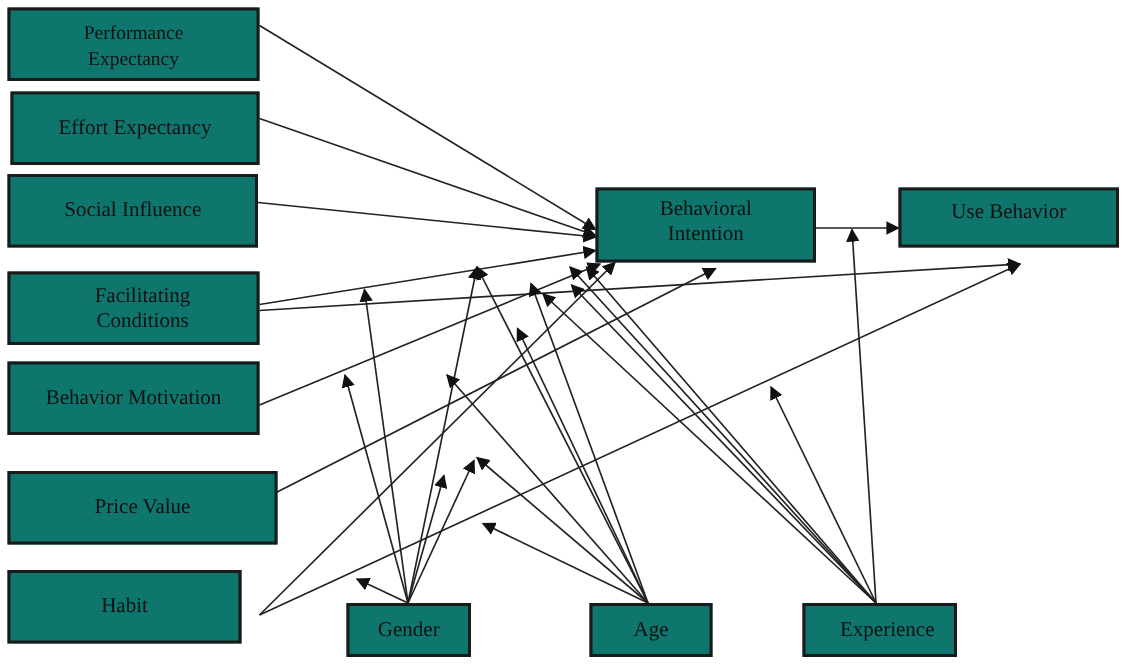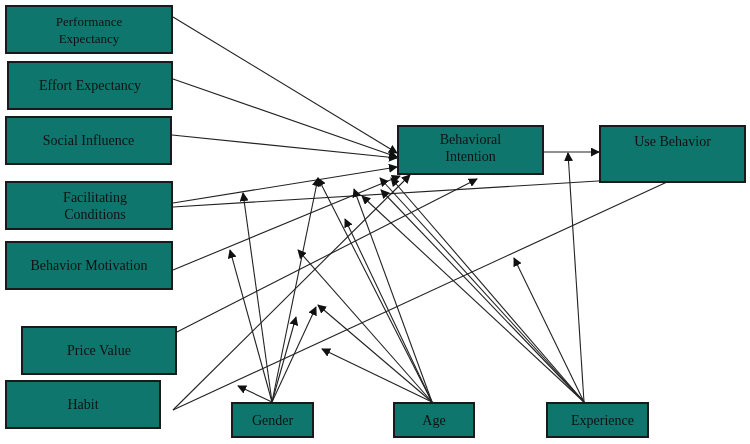--- a/index.html
+++ b/index.html
@@ -58,35 +58,35 @@
 </div>
 <div class="box" id="box-si" style="left:5px;top:116px;width:167px;height:49px;">
   <span>Social Influence</span>
 </div>
 <div class="box" id="box-fc" style="left:5px;top:181px;width:168px;height:49px;padding-left:12px;">
   <span style="width:90px;">Facilitating Conditions</span>
 </div>
 <div class="box" id="box-hm" style="left:5px;top:241px;width:168px;height:49px;">
   <span>Behavior Motivation</span>
 </div>
-<div class="box" id="box-pv" style="left:5px;top:326px;width:156px;height:49px;margin-left:16px;">
+<div class="box" id="box-pv" style="left:5px;top:314px;width:180px;height:49px;">
   <span>Price Value</span>
 </div>
 <div class="box" id="box-hb" style="left:5px;top:380px;width:156px;height:49px;">
   <span>Habit</span>
 </div>
 
 <div class="box top" id="box-bi" style="left:397px;top:125px;width:147px;height:50px;padding-top:4px;">
   <span style="width:80px;">Behavioral Intention</span>
 </div>
-<div class="box top" id="box-ub" style="left:599px;top:125px;width:147px;height:58px;">
+<div class="box top" id="box-ub" style="left:599px;top:125px;width:147px;height:40px;">
   <span>Use Behavior</span>
 </div>
 
 <div class="box" id="box-gender" style="left:231px;top:402px;width:83px;height:36px;">
   <span>Gender</span>
 </div>
 <div class="box" id="box-age" style="left:393px;top:402px;width:82px;height:36px;">
   <span>Age</span>
 </div>
-<div class="box" id="box-exp" style="left:546px;top:402px;width:103px;height:36px;padding-left:10px;">
+<div class="box" id="box-exp" style="left:535px;top:402px;width:103px;height:36px;padding-left:10px;">
   <span>Experience</span>
 </div>
 
 </body></html>

